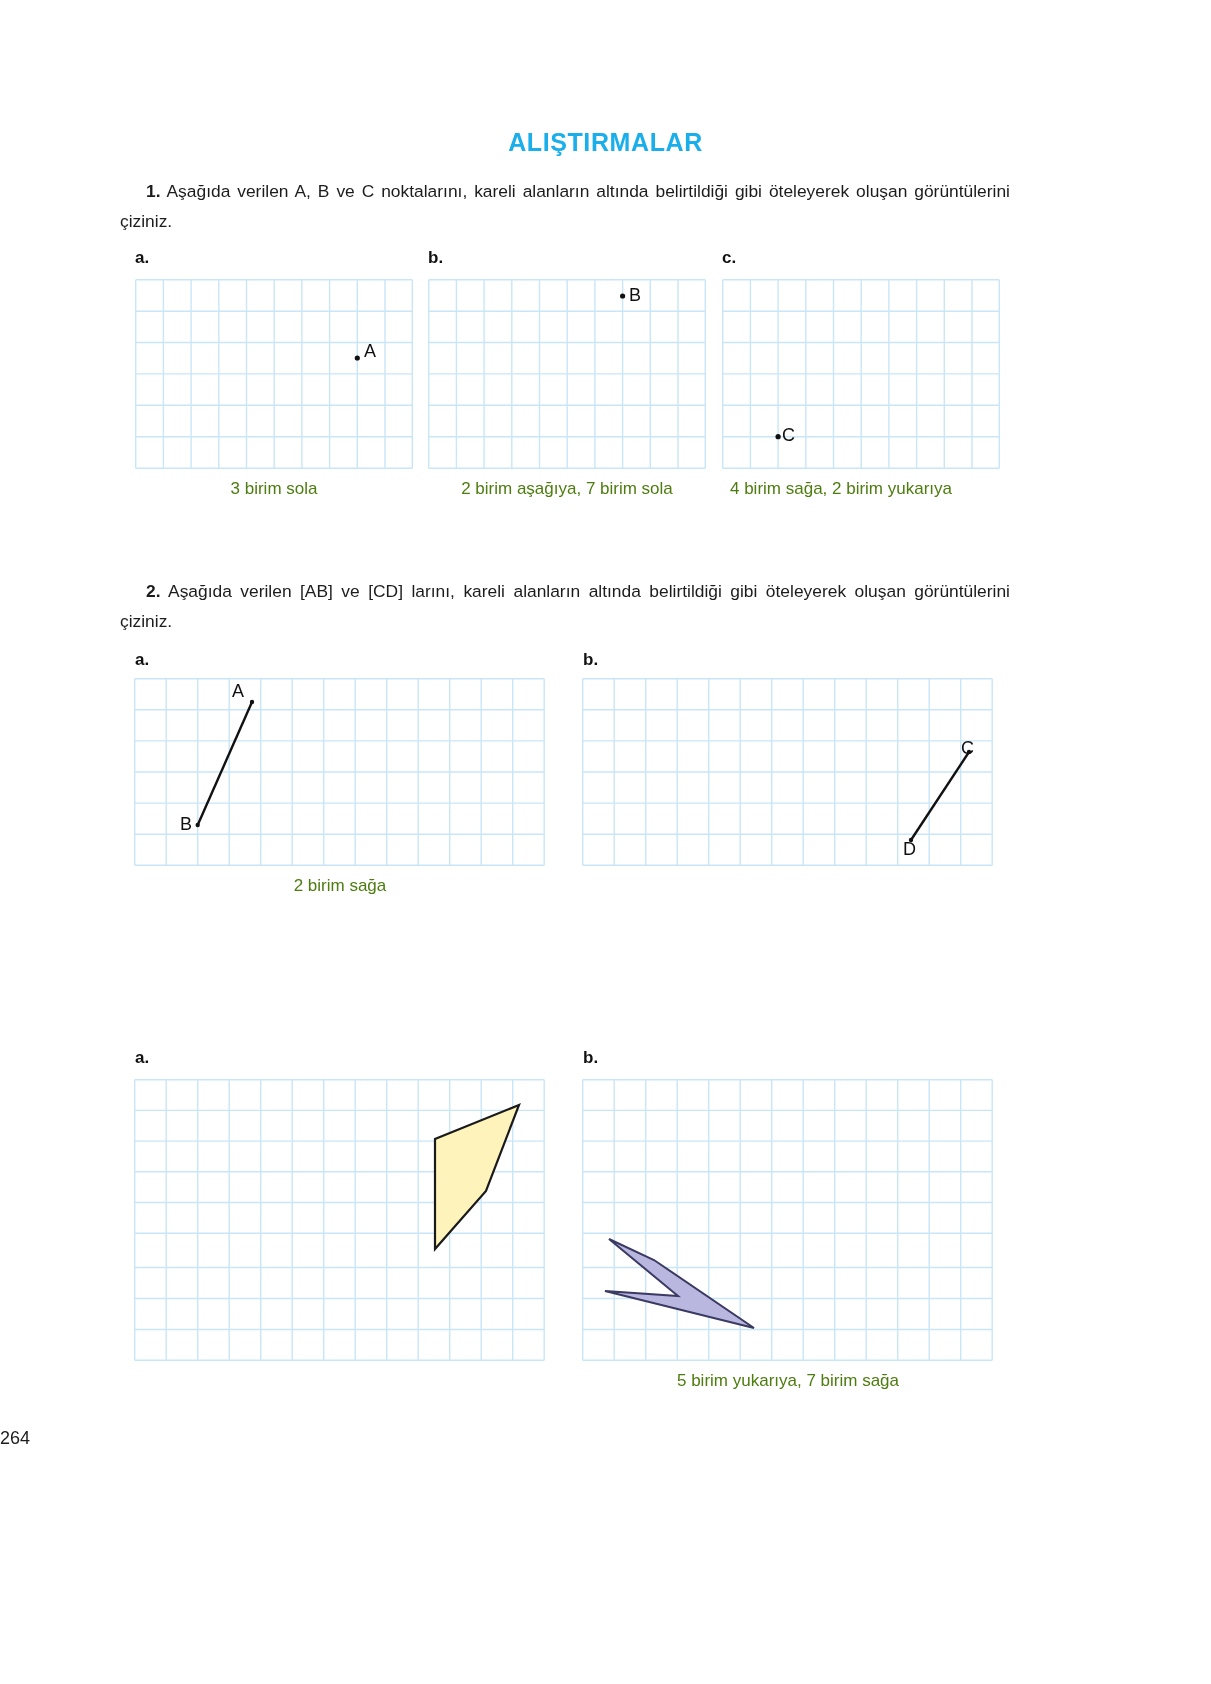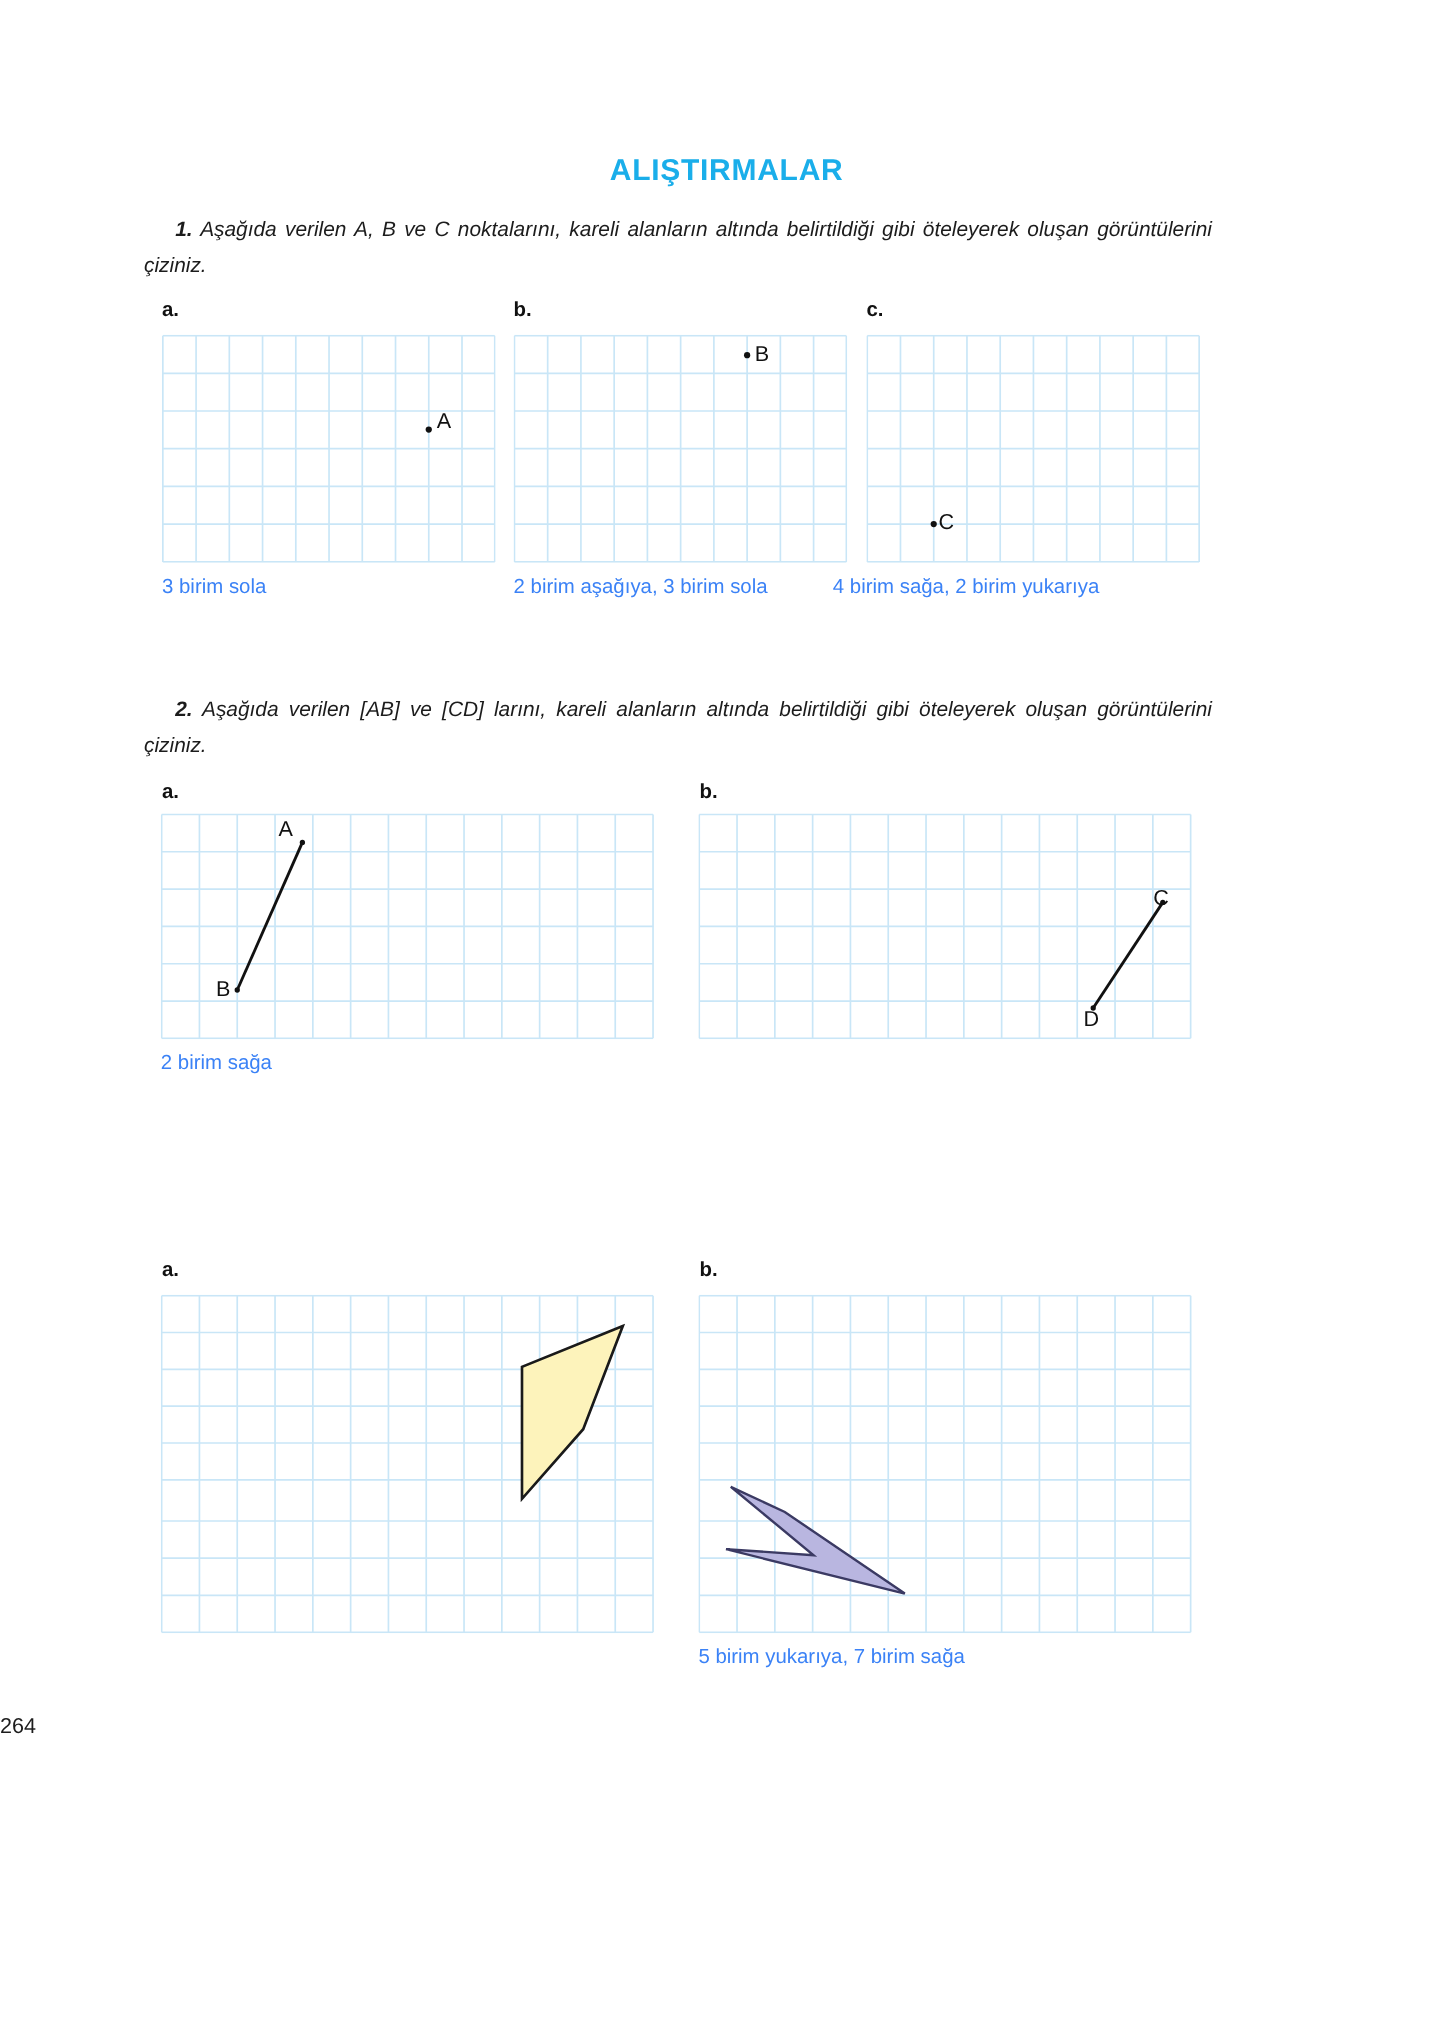--- a/index.html
+++ b/index.html
@@ -31,40 +31,39 @@
     font-weight: bold;
     color: #1aaeea;
     letter-spacing: 0.6px;
   }
   .qtext {
     position: absolute;
     font-size: 17.4px;
     line-height: 30px;
     text-align: justify;
     color: #1c1c1c;
-    font-style: italic;
   }
   .qtext .num {
     font-weight: bold;
   }
   .qtext .indent {
     display: inline-block;
     width: 26px;
   }
   .sublabel {
     position: absolute;
     font-size: 17px;
     font-weight: bold;
     color: #111;
   }
   .caption {
     position: absolute;
     font-size: 17px;
-    color: #3b82f6;
-    text-align: left;
+    color: #4d7c0f;
+    text-align: center;
     white-space: nowrap;
   }
   .gridbox {
     position: absolute;
     box-sizing: border-box;
   }
   .gridbox svg {
     display: block;
   }
   .pagenum {
@@ -172,21 +171,21 @@
         <line x1="0.7" y1="126.3" x2="277.3" y2="126.3"></line>
           <line x1="0.7" y1="157.7" x2="277.3" y2="157.7"></line>
         <line x1="0.7" y1="189.3" x2="277.3" y2="189.3"></line>
       </g>
       <circle cx="56.1" cy="157.7" r="2.6" fill="#111"></circle>
     </svg>
   </div>
   <div class="ptlabel" style="left:782px; top:425px;">C</div>
 
   <div class="caption" style="left:135px; top:479px; width:278px;">3 birim sola</div>
-  <div class="caption" style="left:428px; top:479px; width:278px;">2 birim aşağıya, 3 birim sola</div>
+  <div class="caption" style="left:428px; top:479px; width:278px;">2 birim aşağıya, 7 birim sola</div>
   <div class="caption" style="left:694px; top:479px; width:294px;">4 birim sağa, 2 birim yukarıya</div>
 
   <div class="qtext" style="left:120px; top:576px; width:890px;">
     <span class="indent"></span><span class="num">2.</span>
     <span>Aşağıda verilen [AB] ve [CD] larını, kareli alanların altında belirtildiği gibi öteleyerek oluşan görüntülerini çiziniz.</span>
   </div>
 
   <div class="sublabel" style="left:135px; top:650px;">a.</div>
   <div class="sublabel" style="left:583px; top:650px;">b.</div>
 

